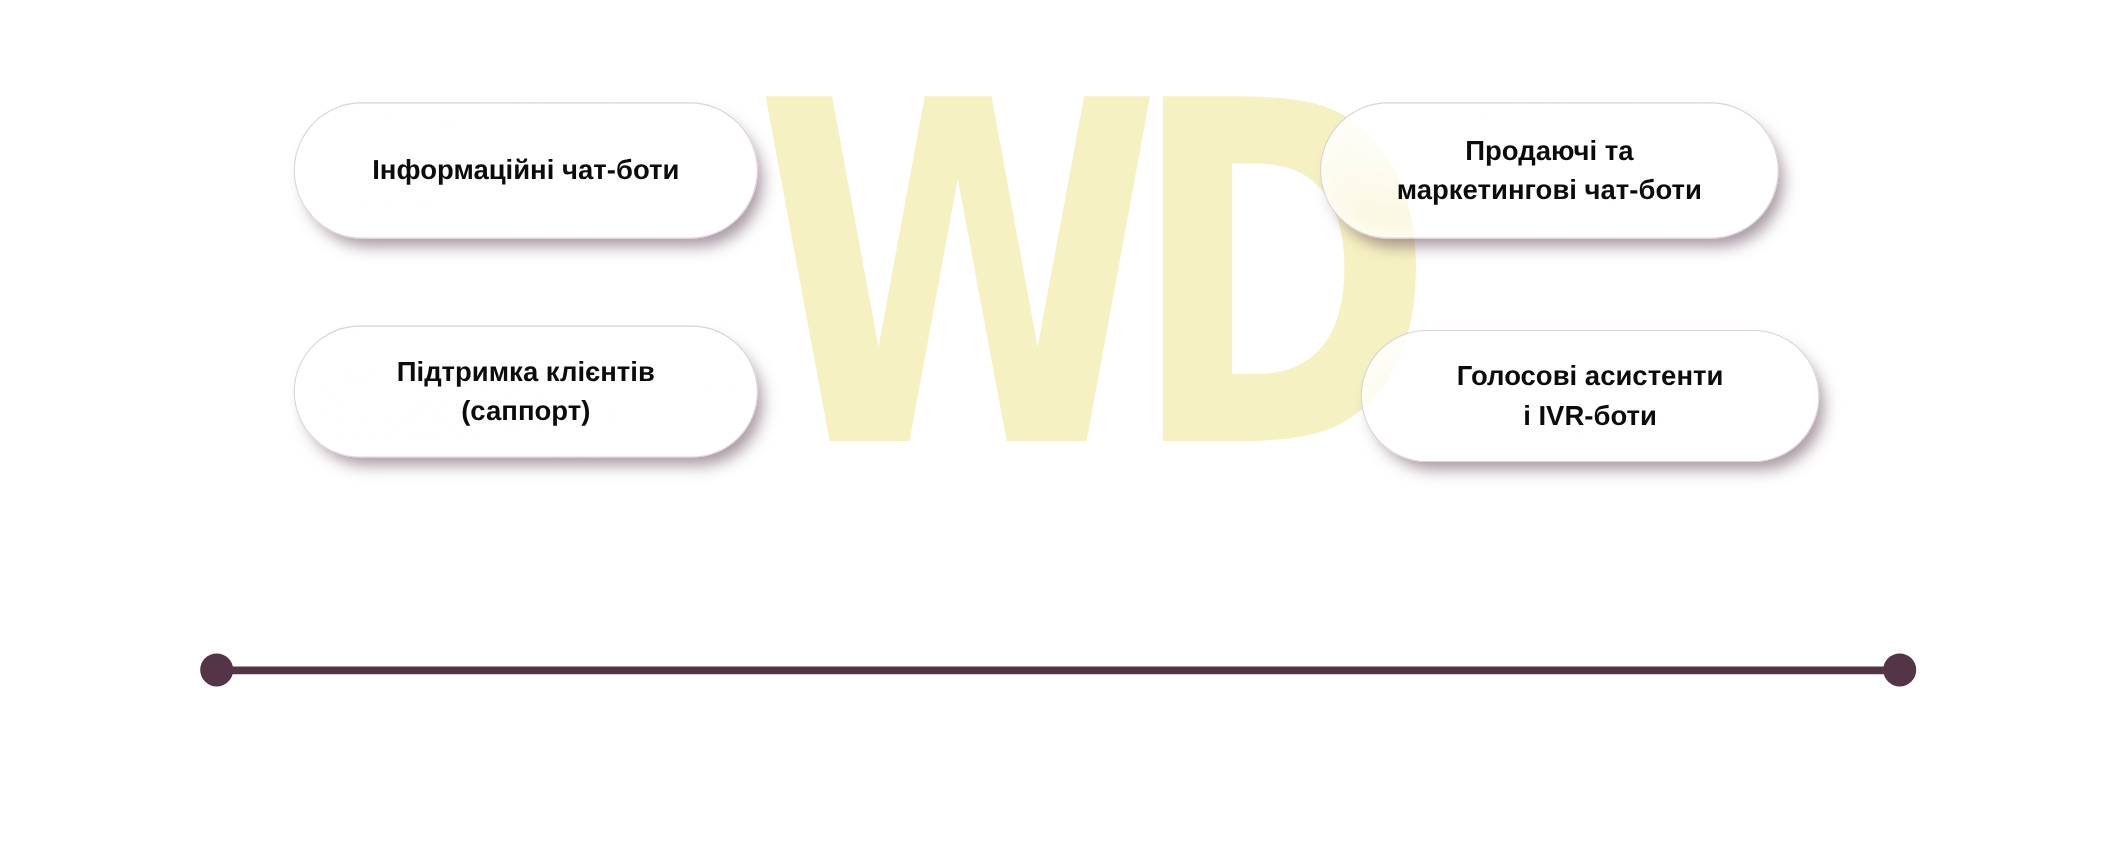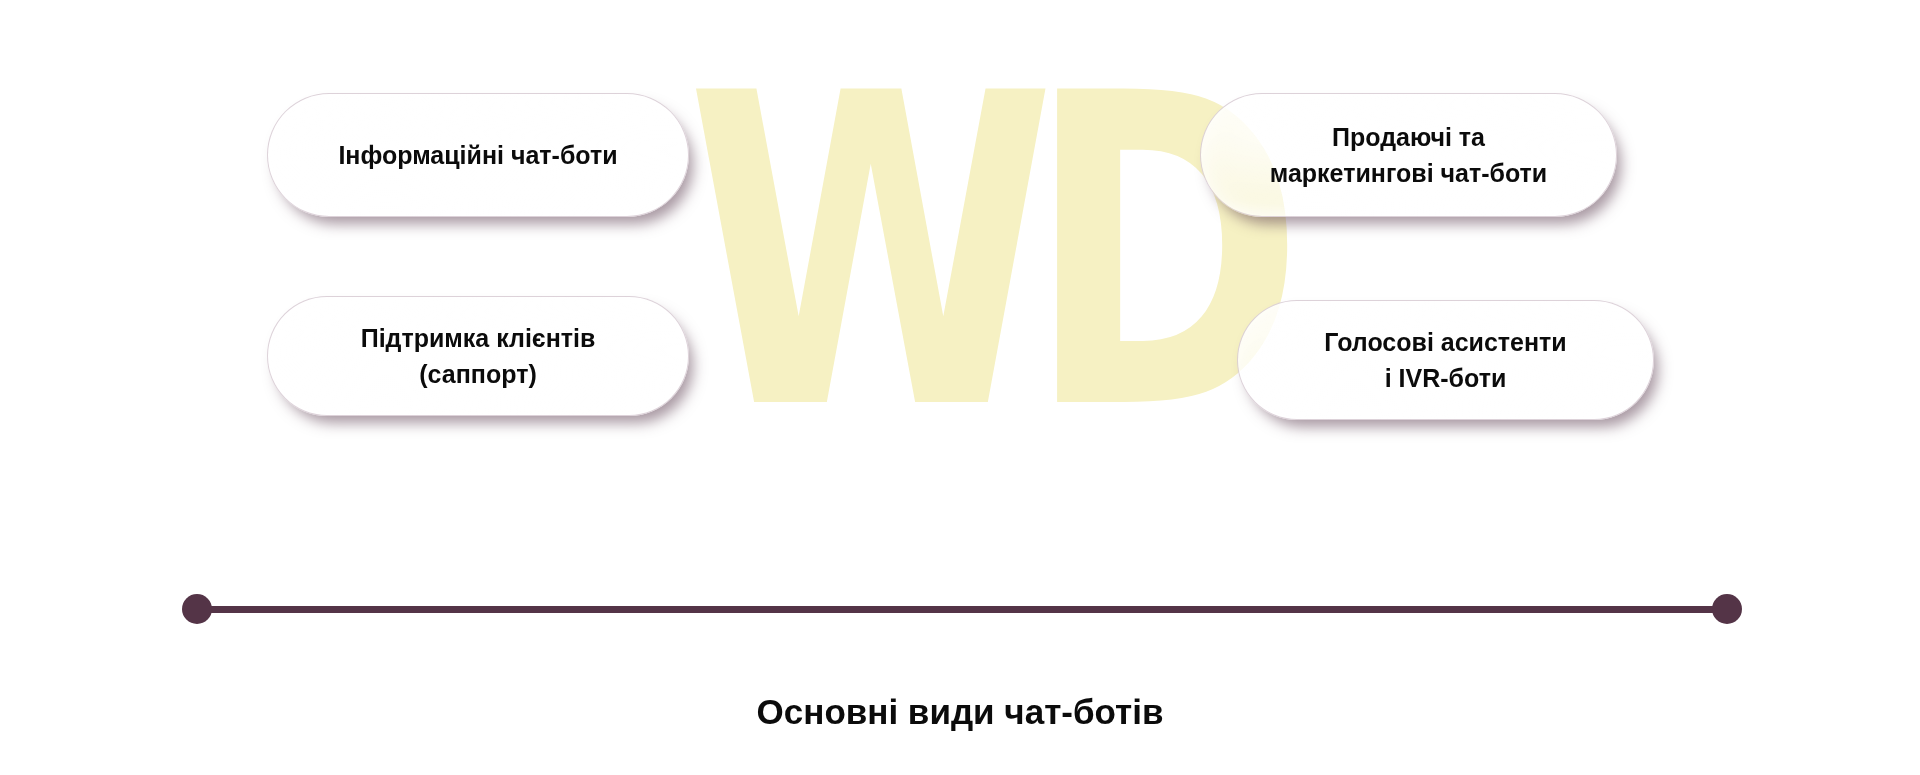--- a/index.html
+++ b/index.html
@@ -106,15 +106,14 @@
   <div class="pill" style="left:1237px; top:284px; width:415px; height:118px;margin-top:16px;">
     <span>Голосові асистенти
 і IVR-боти</span>
   </div>
 
 
   <div class="divider-line"></div>
   <div class="divider-dot left"></div>
   <div class="divider-dot right"></div>
 
-  <div class="title">Основні види чат-ботів</div>
 
 </div>
 
 </body></html>

